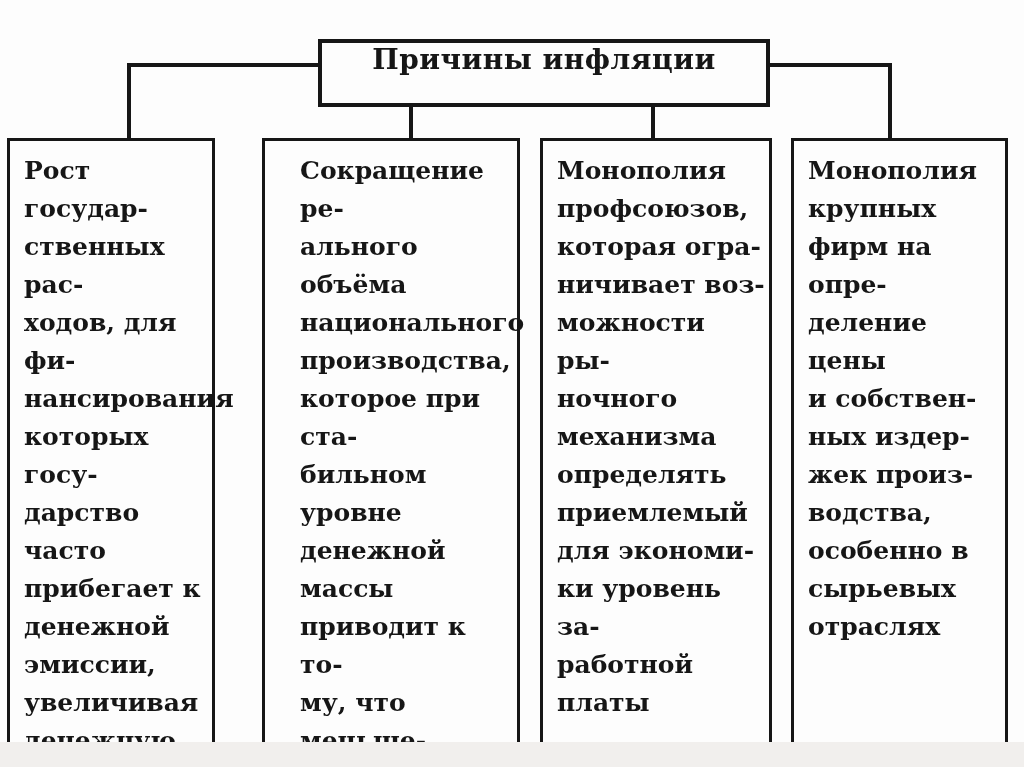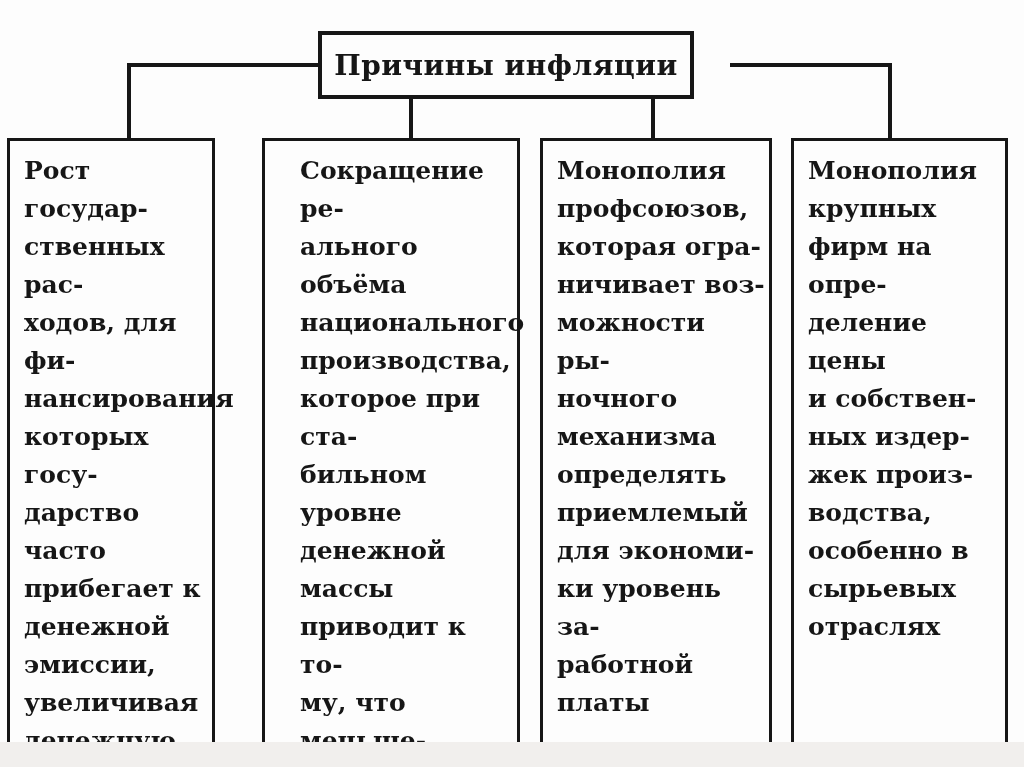--- a/index.html
+++ b/index.html
@@ -18,27 +18,26 @@
     background: var(--bg);
     overflow: hidden;
     font-family: "DejaVu Serif", "Liberation Serif", serif;
     font-weight: bold;
     color: var(--ink);
   }
 
   .title-box {
     position: absolute;
     left: 318px;
-    top: 31px;
-    width: 376px;
+    top: 39px;
+    width: 452px;
     height: 68px;
     border: 4px solid var(--ink);
     background: var(--bg);
     display: flex;
-    align-items: center;
     justify-content: center;
     z-index: 2;
   }
   .title-text {
     font-size: 28px;
     letter-spacing: 0.5px;
     white-space: nowrap;
   }
 
   .line {

